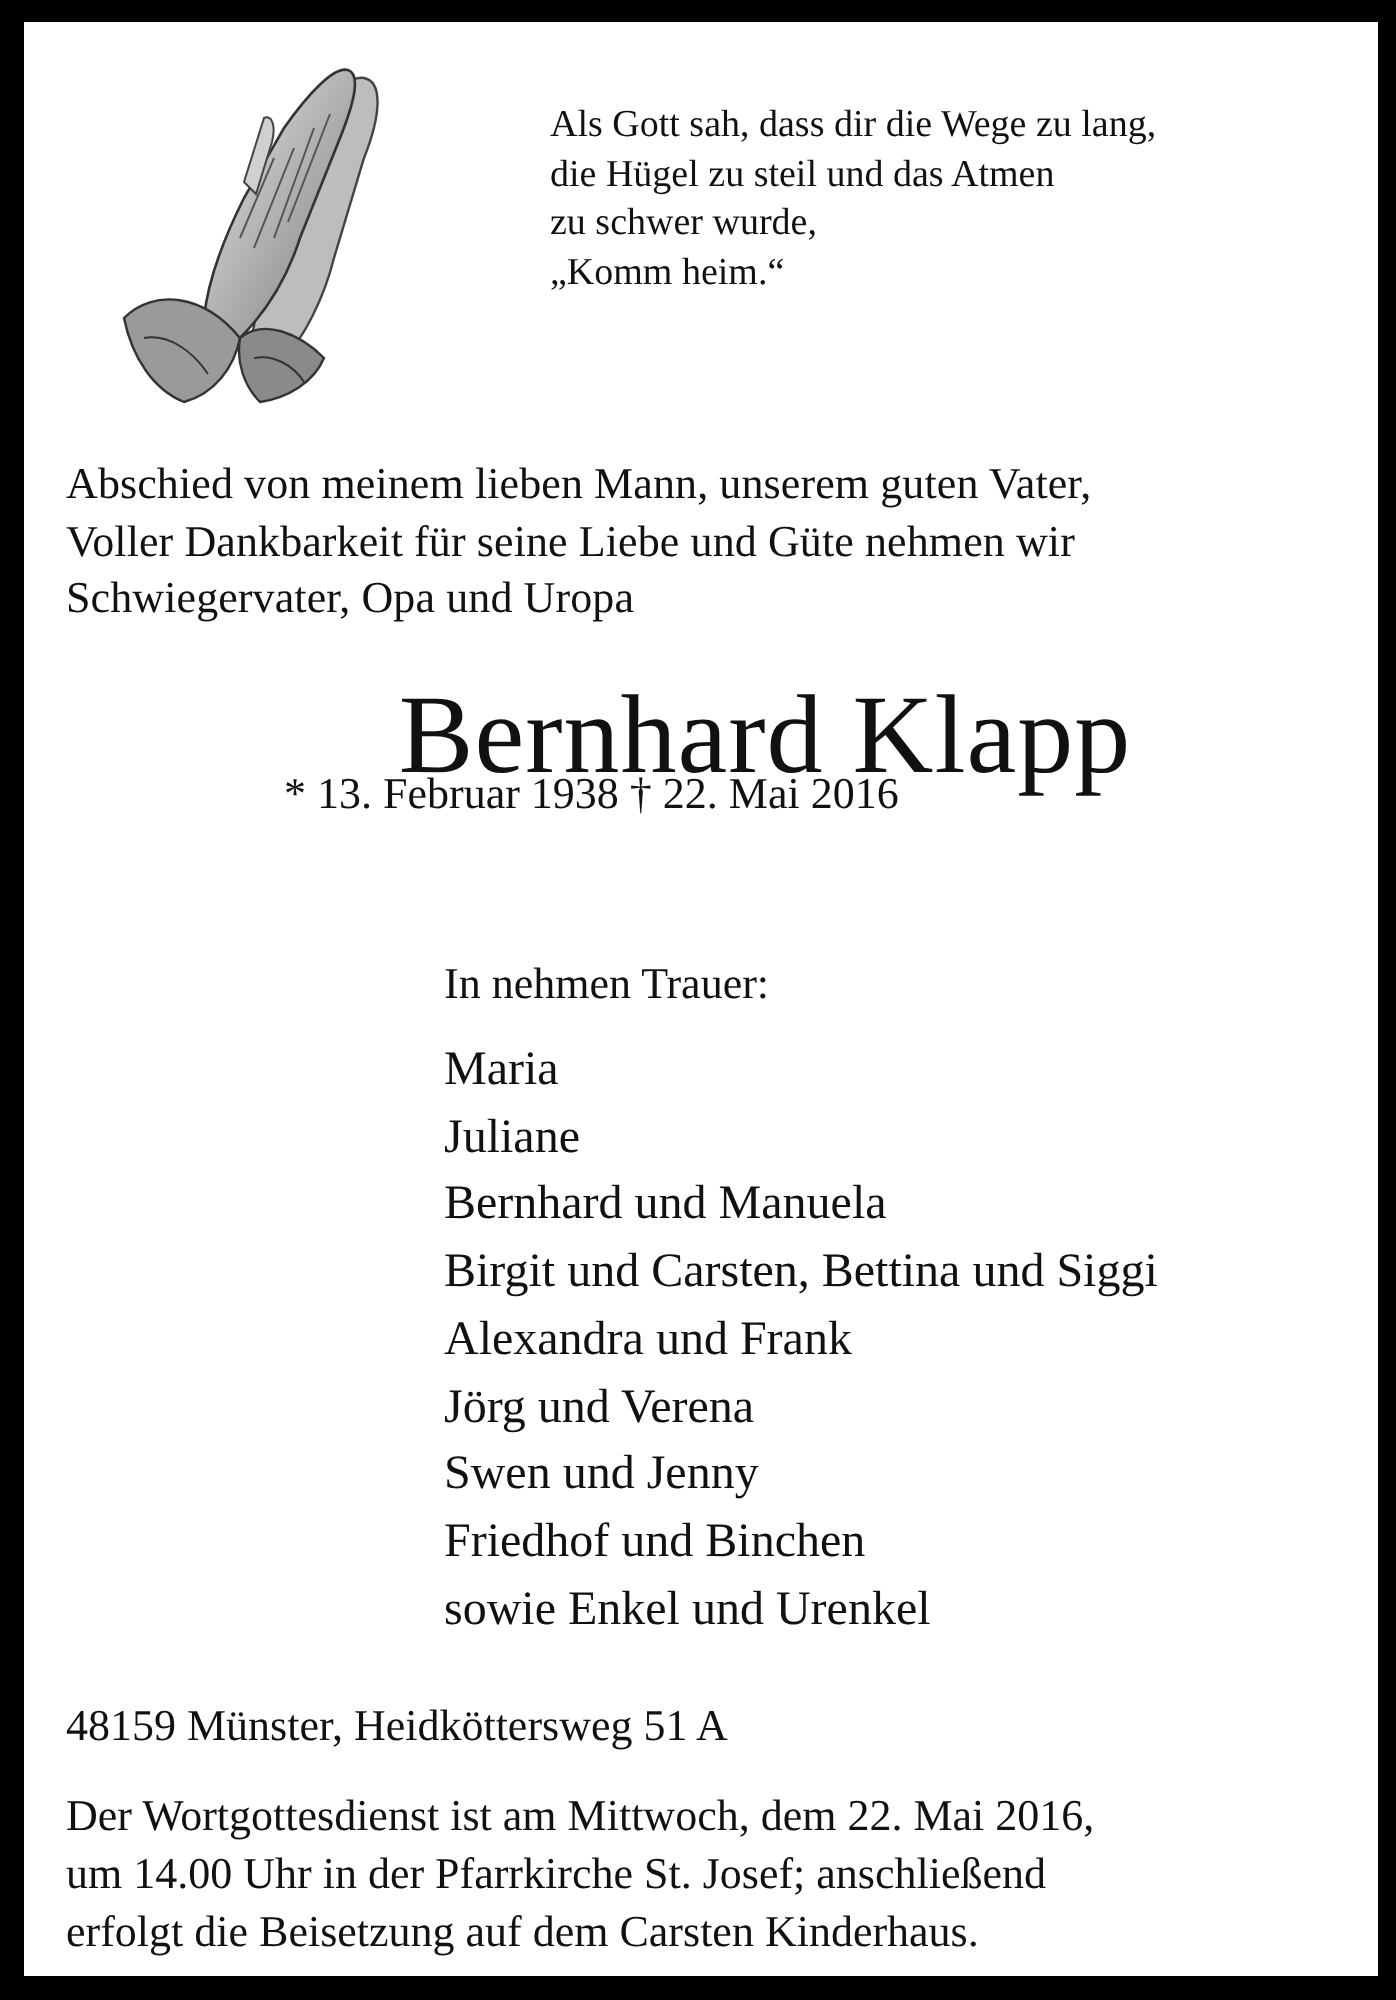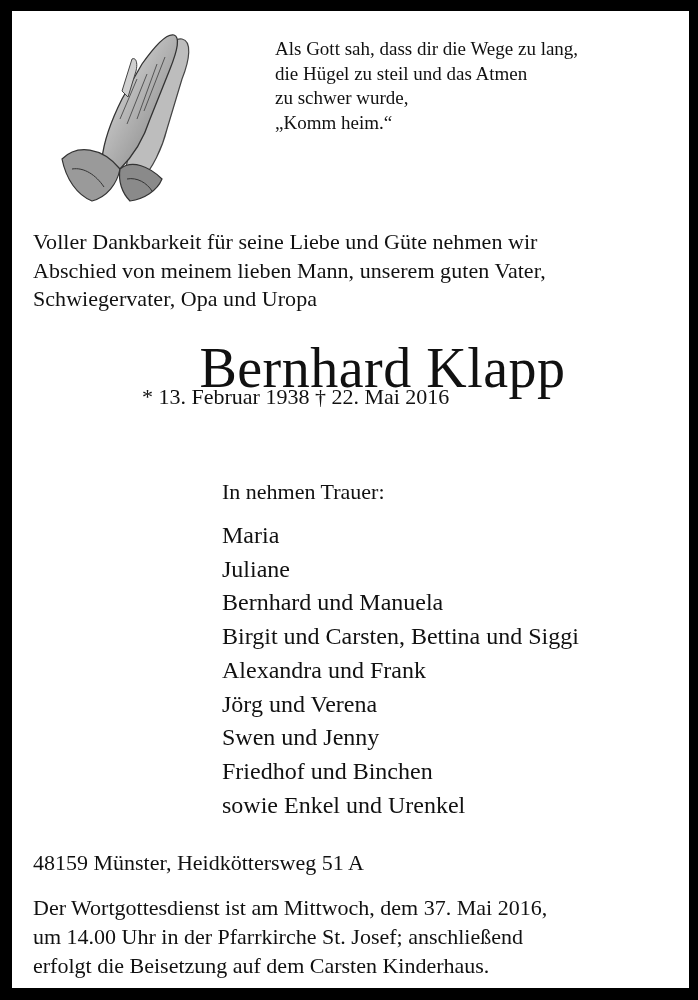--- a/index.html
+++ b/index.html
@@ -6,21 +6,21 @@
   body {
     width: 698px; height: 1000px; background: #000; position: relative; overflow: hidden;
     font-family: "Liberation Serif", "DejaVu Serif", serif; color: #111;
   }
   .frame {
     position: absolute; left: 12px; top: 11px; width: 677px; height: 977px;
     background: #fff;
   }
   .hands { position: absolute; left: 20px; top: 8px; width: 170px; height: 195px; }
   .poem {
-    position: absolute; left: 263px; top: 26px; font-size: 19px; line-height: 24.5px;
+    position: absolute; left: 263px; top: 40px; font-size: 19px; line-height: 24.5px;
   }
   .poem div { white-space: nowrap; }
   .intro {
     position: absolute; left: 21px; top: 217px; font-size: 22px; line-height: 28.5px;
     letter-spacing: 0.05px;
   }
   .intro div { white-space: nowrap; }
   .name {
     position: absolute; left: 0; width: 677px; top: 325px; text-align: center;
     font-size: 56px; line-height: 64px; letter-spacing: 0.5px; padding-left: 32px;
@@ -65,22 +65,22 @@
   </svg>
 
   <div class="poem">
     <div>Als Gott sah, dass dir die Wege zu lang,</div>
     <div>die Hügel zu steil und das Atmen</div>
     <div>zu schwer wurde,</div>
     <div>„Komm heim.“</div>
   </div>
 
   <div class="intro">
+    <div>Abschied von meinem lieben Mann, unserem guten Vater,</div>
     <div>Voller Dankbarkeit für seine Liebe und Güte nehmen wir</div>
-    <div>Abschied von meinem lieben Mann, unserem guten Vater,</div>
     <div>Schwiegervater, Opa und Uropa</div>
   </div>
 
   <div class="name">Bernhard Klapp</div>
 
   <div class="dates">
     <span>* 13. Februar 1938</span>
     <span class="death">† 22. Mai 2016</span>
   </div>
 
@@ -95,17 +95,17 @@
       <div>Jörg und Verena</div>
       <div>Swen und Jenny</div>
       <div>Friedhof und Binchen</div>
       <div>sowie Enkel und Urenkel</div>
     </div>
   </div>
 
   <div class="address">48159 Münster, Heidköttersweg 51 A</div>
 
   <div class="service">
-    <div>Der Wortgottesdienst ist am Mittwoch, dem 37. Mai 2016,</div>
+    <div>Der Wortgottesdienst ist am Mittwoch, dem 22. Mai 2016,</div>
     <div>um 14.00 Uhr in der Pfarrkirche St. Josef; anschließend</div>
     <div>erfolgt die Beisetzung auf dem Carsten Kinderhaus.</div>
   </div>
 </div>
 
 </body></html>

